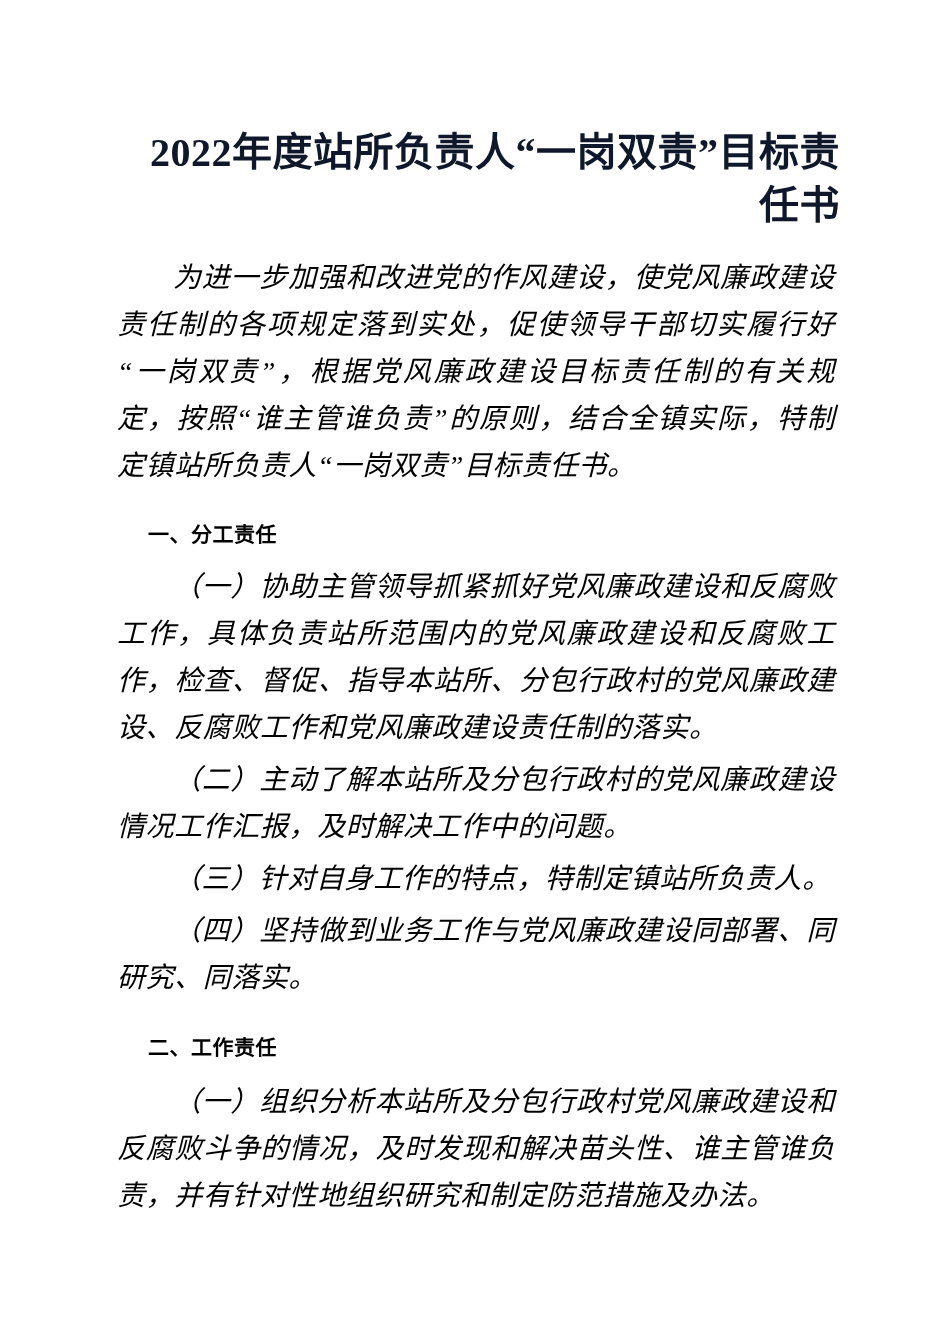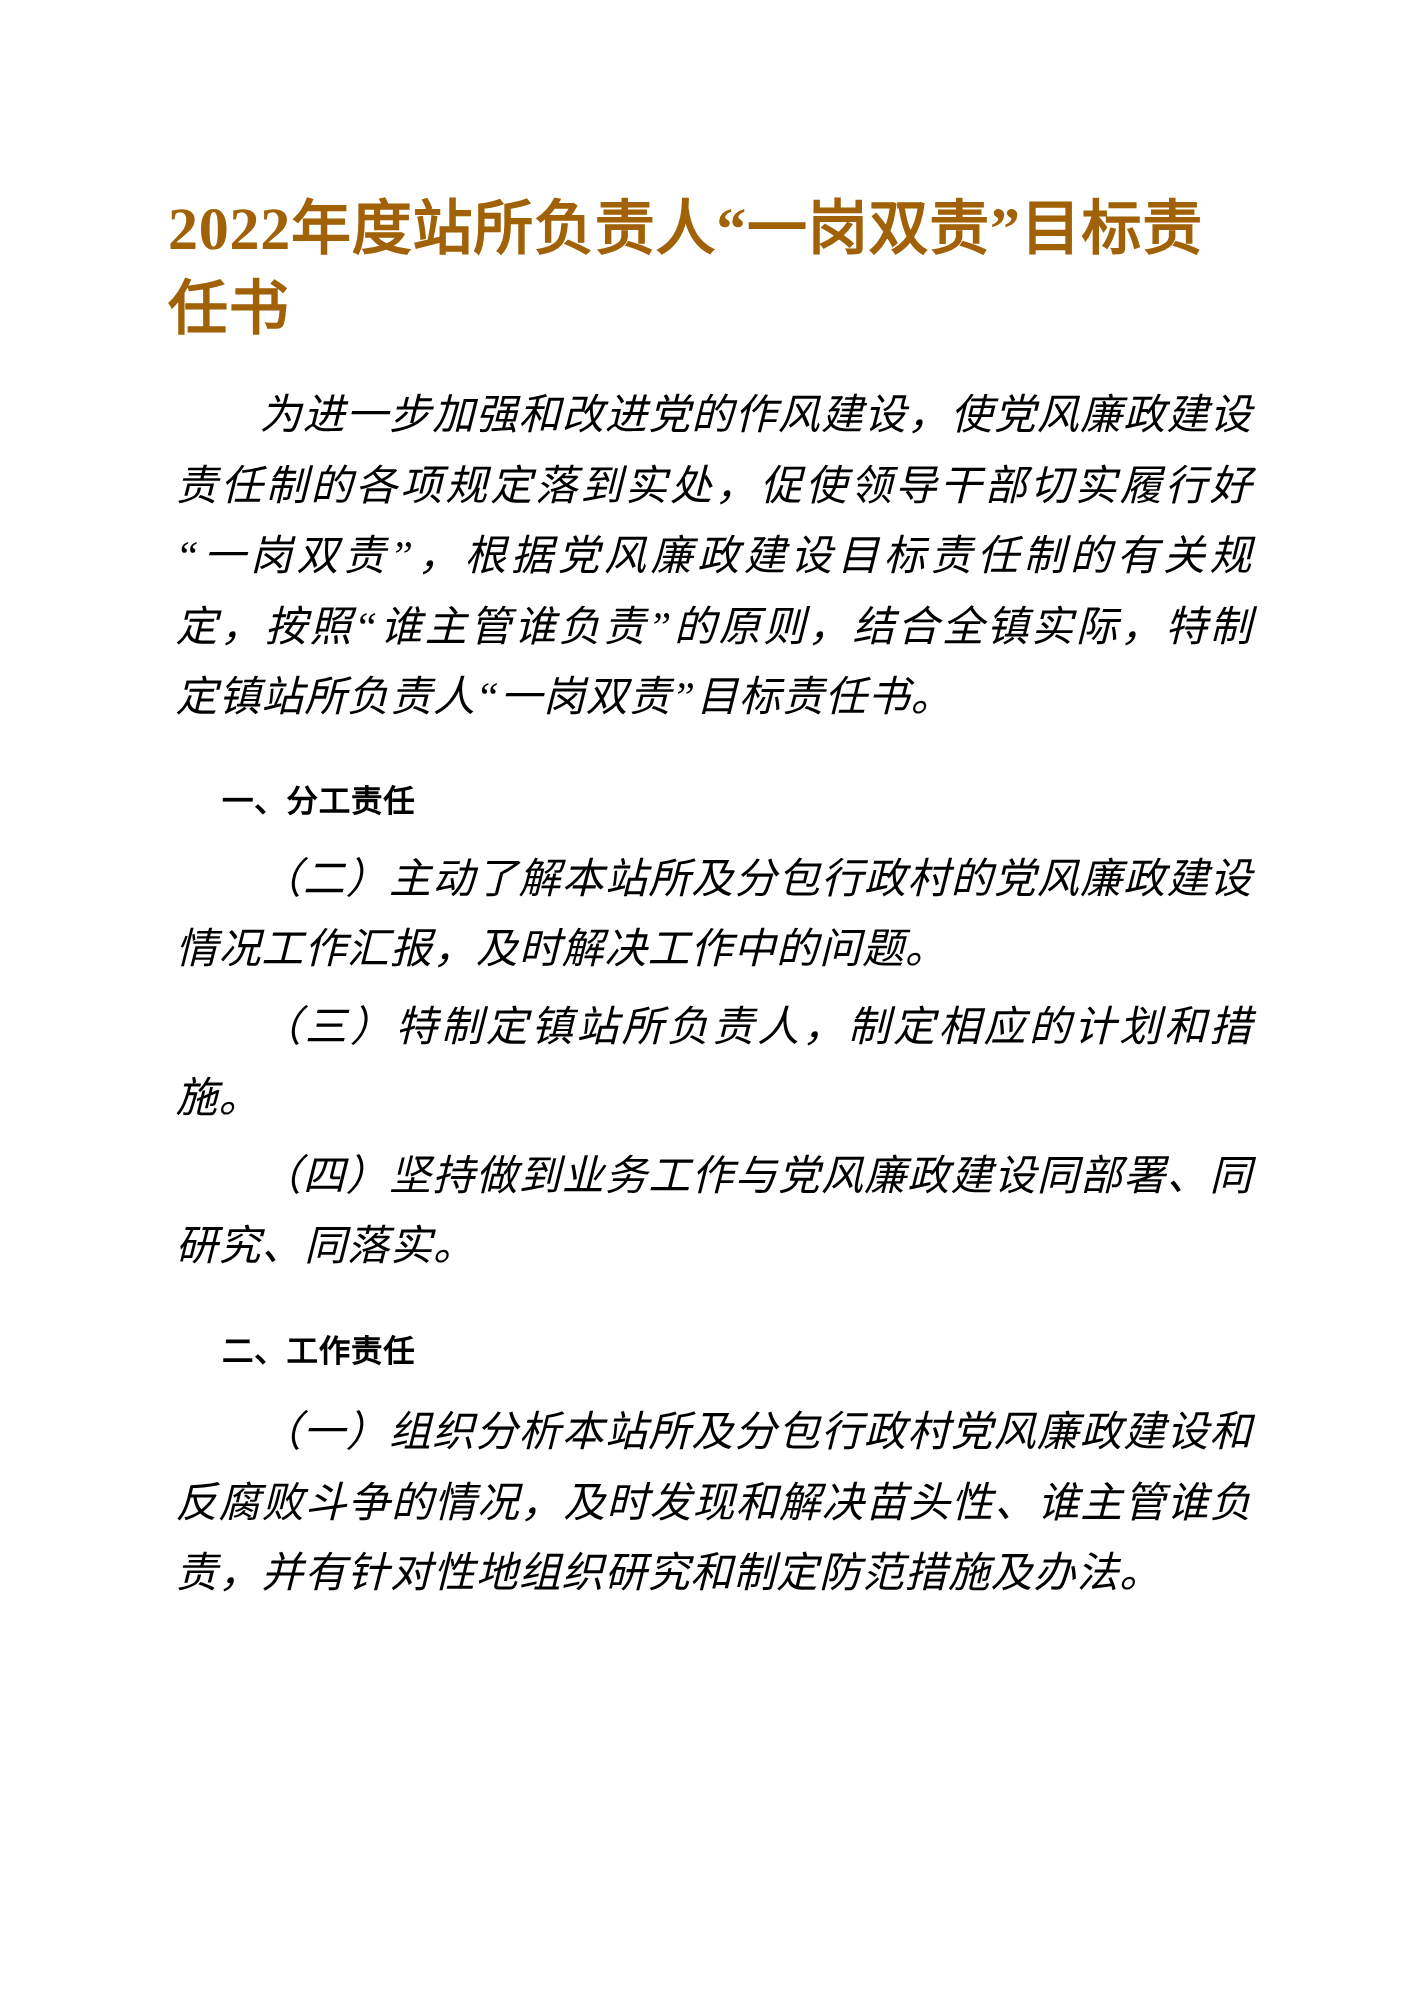--- a/index.html
+++ b/index.html
@@ -33,24 +33,24 @@
   }
 
   
   .doc-title {
     margin: 0;
     padding: 0;
     font-family: "Liberation Serif", "DejaVu Serif", serif;
     font-weight: bold;
     font-size: 40px;
     line-height: 53px;
-    text-align: left;
+    text-align: right;
     letter-spacing: 0.5px;
     padding-top: 126px;
-    color: #a16207;
+    color: #0f172a;
   }
 
   
   .section-heading {
     margin: 0;
     padding: 0;
     font-family: "Liberation Sans", "DejaVu Sans", sans-serif;
     font-weight: 600;
     font-size: 21px;
     line-height: 47px;
@@ -93,24 +93,25 @@
     <div class="gap-title-body"></div>
 
     <p class="body-para">为进一步加强和改进党的作风建设，使党风廉政建设责任制的各项规定落到实处，促使领导干部切实履行好“一岗双责”，根据党风廉政建设目标责任制的有关规定，按照“谁主管谁负责”的原则，结合全镇实际，特制定镇站所负责人“一岗双责”目标责任书。</p>
 
     <div class="gap-before-h1"></div>
 
     <h2 class="section-heading">一、分工责任</h2>
 
     <div class="gap-after-h1"></div>
 
+    <p class="body-para">（一）协助主管领导抓紧抓好党风廉政建设和反腐败工作，具体负责站所范围内的党风廉政建设和反腐败工作，检查、督促、指导本站所、分包行政村的党风廉政建设、反腐败工作和党风廉政建设责任制的落实。</p>
 
     <p class="body-para">（二）主动了解本站所及分包行政村的党风廉政建设情况工作汇报，及时解决工作中的问题。</p>
 
-    <p class="body-para">（三）特制定镇站所负责人，制定相应的计划和措施。</p>
+    <p class="body-para">（三）针对自身工作的特点，特制定镇站所负责人。</p>
 
     <p class="body-para">（四）坚持做到业务工作与党风廉政建设同部署、同研究、同落实。</p>
 
     <div class="gap-before-h2"></div>
 
     <h2 class="section-heading">二、工作责任</h2>
 
     <div class="gap-after-h2"></div>
 
     <p class="body-para">（一）组织分析本站所及分包行政村党风廉政建设和反腐败斗争的情况，及时发现和解决苗头性、谁主管谁负责，并有针对性地组织研究和制定防范措施及办法。</p>

